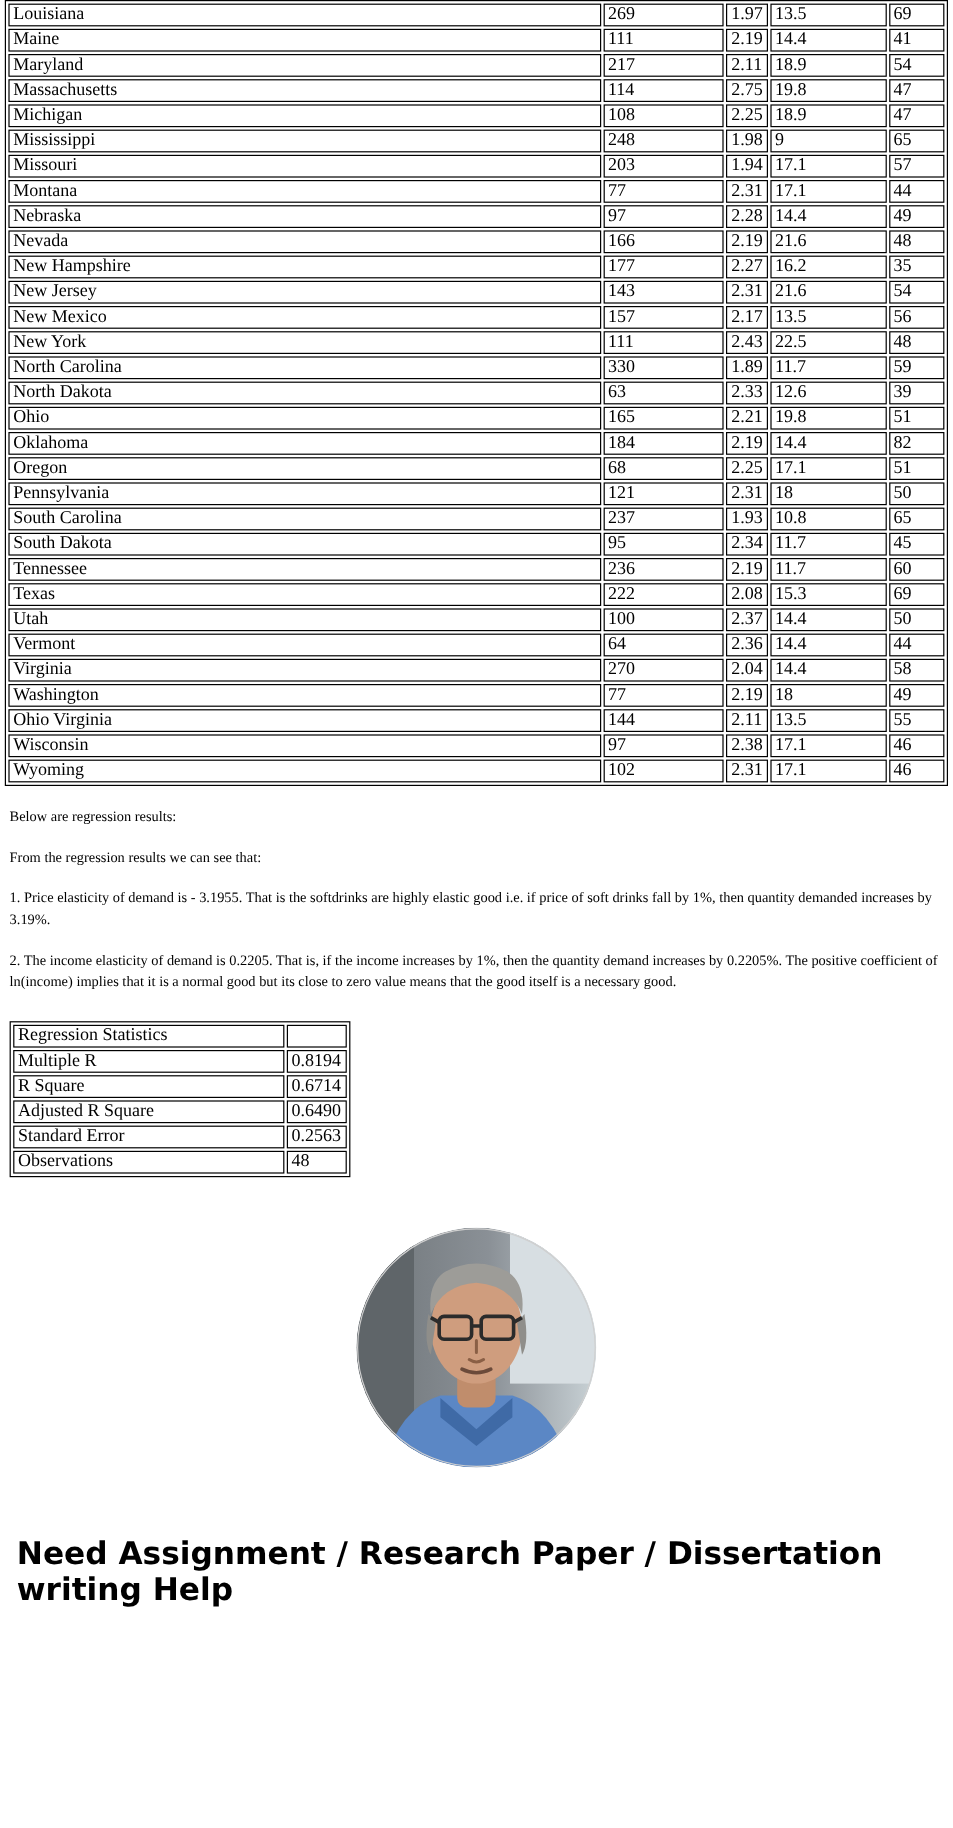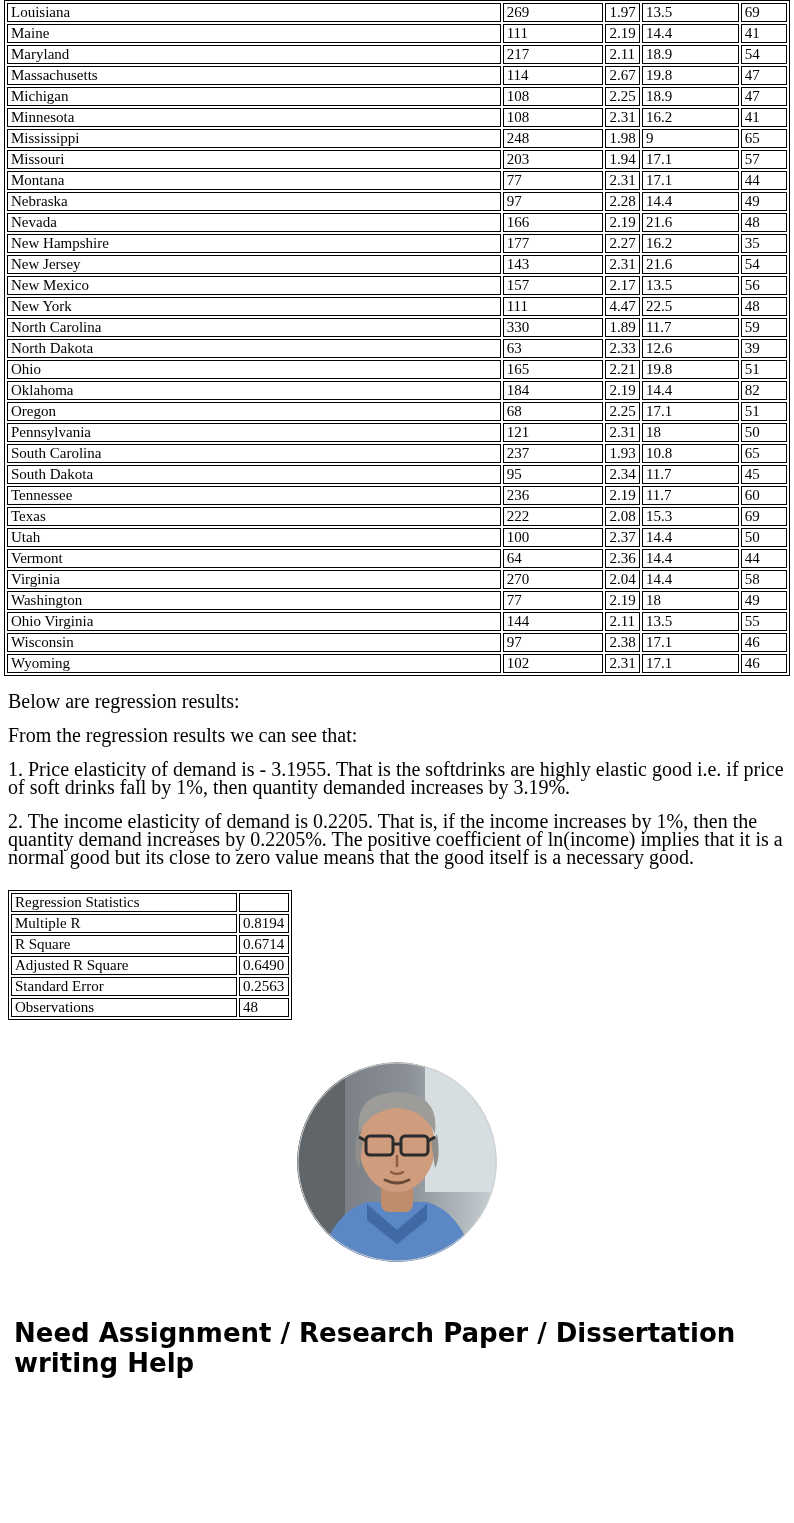--- a/index.html
+++ b/index.html
@@ -39,21 +39,21 @@
   table.datatable col.c-inc   { width: 96px; }
   table.datatable col.c-temp  { width: 46px; }
 
   
   .solution-heading {
     font-size: 20px;
     font-weight: bold;
     margin: 26px 4px 14px 4px;
   }
   .para {
-    font-size: 20px;
+    font-size: 12px;
     line-height: 18px;
     margin: 16px 4px;
     max-width: 780px;
   }
 
   
   table.regtable {
     border-collapse: separate;
     border-spacing: 2px;
     border: 1px solid #000;
@@ -133,39 +133,32 @@
         <tr>
           <td>Maryland</td>
           <td>217</td>
           <td>2.11</td>
           <td>18.9</td>
           <td>54</td>
         </tr>
         <tr>
           <td>Massachusetts</td>
           <td>114</td>
-          <td>2.67</td>
+          <td>2.75</td>
           <td>19.8</td>
           <td>47</td>
         </tr>
         <tr>
           <td>Michigan</td>
           <td>108</td>
           <td>2.25</td>
           <td>18.9</td>
           <td>47</td>
         </tr>
         <tr>
-          <td>Minnesota</td>
-          <td>108</td>
-          <td>2.31</td>
-          <td>16.2</td>
-          <td>41</td>
-        </tr>
-        <tr>
           <td>Mississippi</td>
           <td>248</td>
           <td>1.98</td>
           <td>9</td>
           <td>65</td>
         </tr>
         <tr>
           <td>Missouri</td>
           <td>203</td>
           <td>1.94</td>
@@ -210,21 +203,21 @@
         <tr>
           <td>New Mexico</td>
           <td>157</td>
           <td>2.17</td>
           <td>13.5</td>
           <td>56</td>
         </tr>
         <tr>
           <td>New York</td>
           <td>111</td>
-          <td>4.47</td>
+          <td>2.43</td>
           <td>22.5</td>
           <td>48</td>
         </tr>
         <tr>
           <td>North Carolina</td>
           <td>330</td>
           <td>1.89</td>
           <td>11.7</td>
           <td>59</td>
         </tr>

